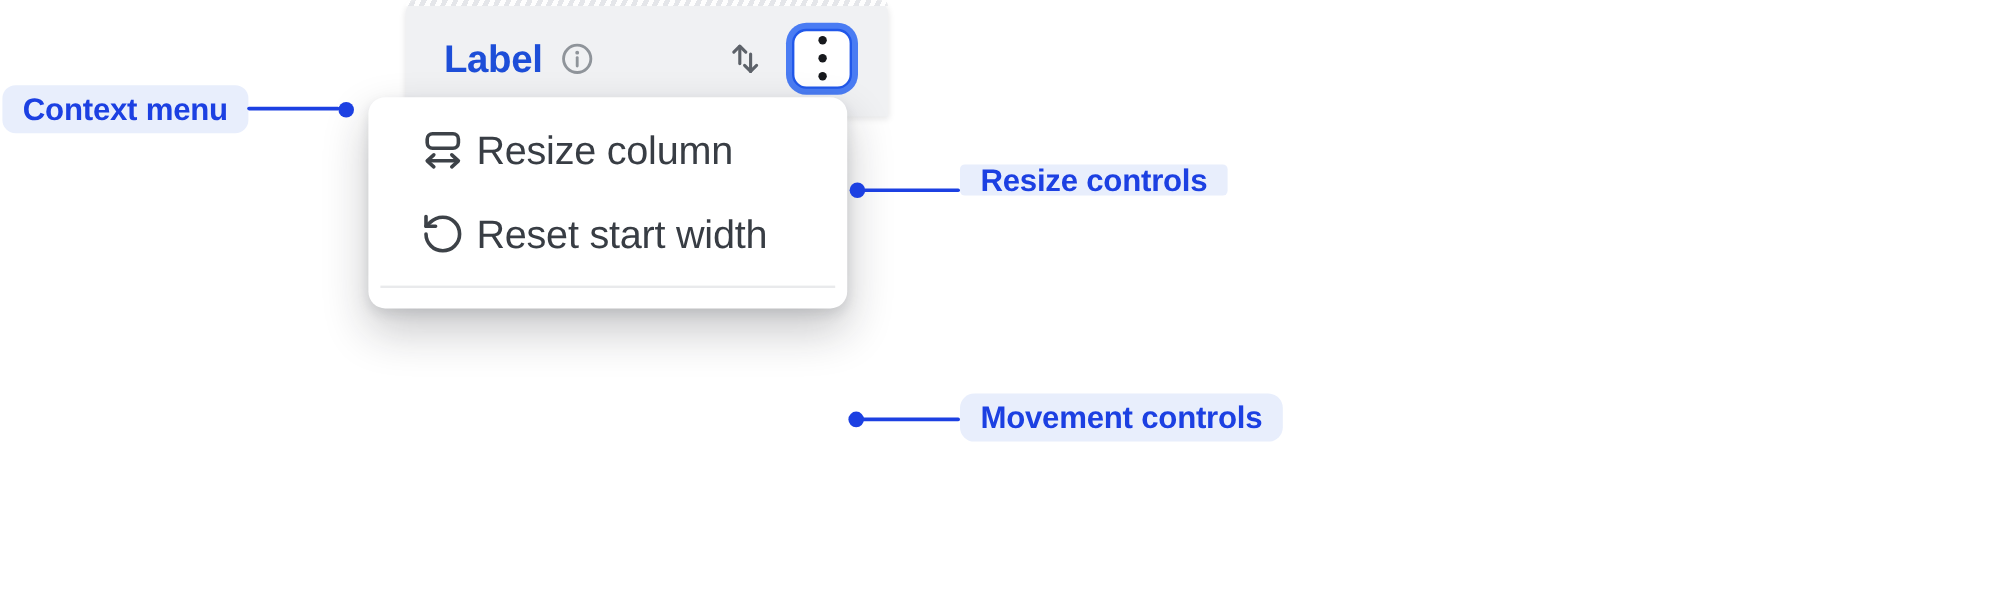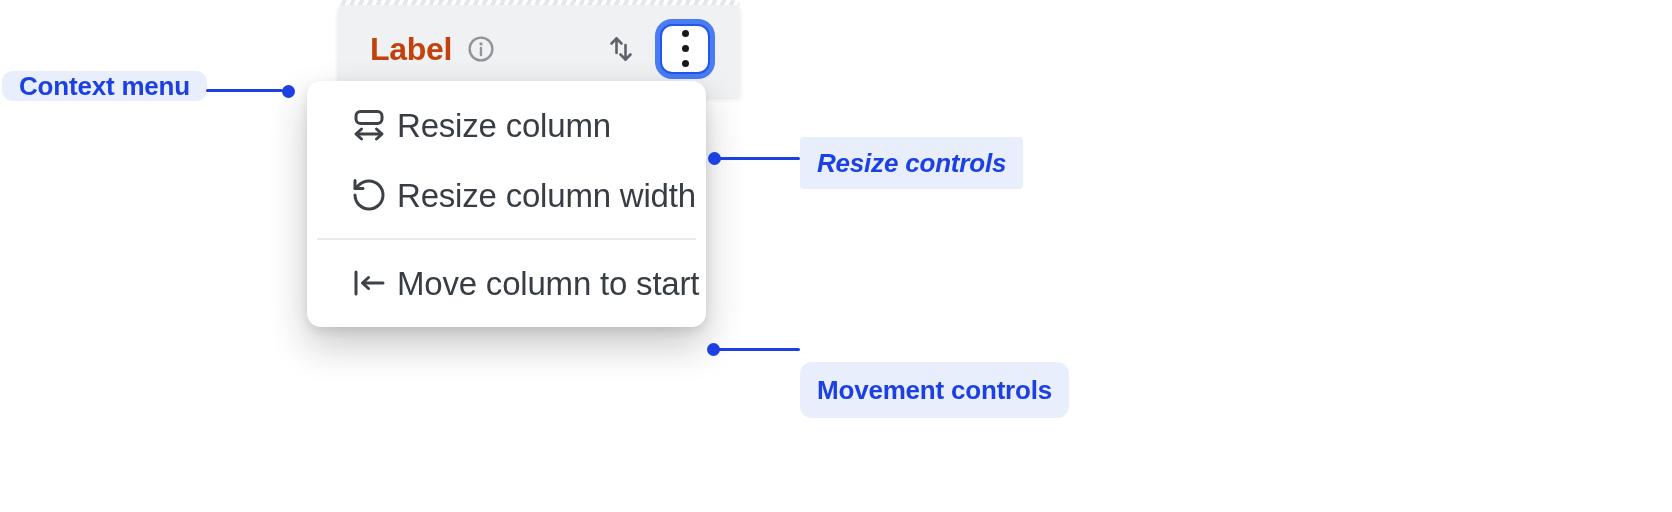--- a/index.html
+++ b/index.html
@@ -15,21 +15,21 @@
     background:#f0f1f3;border-radius:12px 12px 0 0;
     box-shadow:0 2px 5px rgba(20,24,31,.10);
     display:flex;align-items:center;
     padding:0 30px 0 32px;box-sizing:border-box;
   }
   .col-header .hatch{
     position:absolute;top:0;left:0;right:0;height:5px;
     border-radius:12px 12px 0 0;
     background:repeating-linear-gradient(115deg,rgba(255,255,255,.95) 0 4px,rgba(219,221,226,.55) 4px 8px);
   }
-  .col-label{font-size:32px;font-weight:700;color:#c2410c;letter-spacing:-.3px;line-height:1;}
+  .col-label{font-size:32px;font-weight:700;color:#1d4ed8;letter-spacing:-.3px;line-height:1;}
   .hdr-icon{display:inline-flex;align-items:center;justify-content:center;}
   .info-icon{margin-left:14px;color:#8f949a;}
   .spacer{flex:1;}
   .sort-icon{color:#5d6269;margin-right:24px;cursor:pointer;}
   .kebab-btn{
     width:50px;height:50px;box-sizing:border-box;background:#ffffff;
     border:2.5px solid #2158ea;border-radius:12px;
     box-shadow:0 0 0 5px #4a7cf3;
     display:flex;flex-direction:column;align-items:center;justify-content:center;gap:8px;
     cursor:pointer;padding:0;
@@ -111,51 +111,41 @@
       <span class="mi-label">Resize column</span>
     </div>
 
     <div class="menu-item">
       <span class="mi-icon">
         <svg width="40" height="40" viewBox="0 0 40 40" fill="none" stroke="currentColor" stroke-width="3" stroke-linecap="round" stroke-linejoin="round">
           <path d="M6 20a14 14 0 1 0 14-14 15.2 15.2 0 0 0-10.5 4.3L6 13.5"></path>
           <path d="M6 5.5v8h8"></path>
         </svg>
       </span>
-      <span class="mi-label">Resize column width</span>
+      <span class="mi-label">Reset start width</span>
     </div>
 
     <div class="menu-divider"></div>
 
 
-    <div class="menu-item">
-      <span class="mi-icon">
-        <svg width="40" height="40" viewBox="0 0 40 40" fill="none" stroke="currentColor" stroke-width="3" stroke-linecap="round" stroke-linejoin="round">
-          <line x1="7" y1="9" x2="7" y2="31"></line>
-          <line x1="34" y1="20" x2="14" y2="20"></line>
-          <polyline points="19.5,14.5 13.5,20 19.5,25.5"></polyline>
-        </svg>
-      </span>
-      <span class="mi-label">Move column to start</span>
-    </div>
 
 
   </div>
 
-  <div class="pill" style="left:2px;top:71px;height:30px;">
+  <div class="pill" style="left:2px;top:71px;height:40px;">
     <span>Context menu</span>
   </div>
   <div class="connector" style="left:206px;top:89px;width:77px;"></div>
   <div class="conn-dot" style="left:282px;top:84.5px;"></div>
 
   <div class="conn-dot" style="left:707.5px;top:151.5px;"></div>
   <div class="connector" style="left:719px;top:156.5px;width:81px;"></div>
-  <div class="pill" style="left:800px;top:137px;height:52px;border-radius:4px;font-style:italic;">
+  <div class="pill" style="left:800px;top:137px;height:26px;border-radius:4px;">
     <span>Resize controls</span>
   </div>
 
   <div class="conn-dot" style="left:706.5px;top:342.5px;"></div>
   <div class="connector" style="left:718px;top:347.5px;width:82px;"></div>
-  <div class="pill" style="left:800px;top:328px;height:56px;border-radius:12px;margin-top:34px;">
+  <div class="pill" style="left:800px;top:328px;height:40px;border-radius:12px;">
     <span>Movement controls</span>
   </div>
 
 </div>
 
 </body></html>

